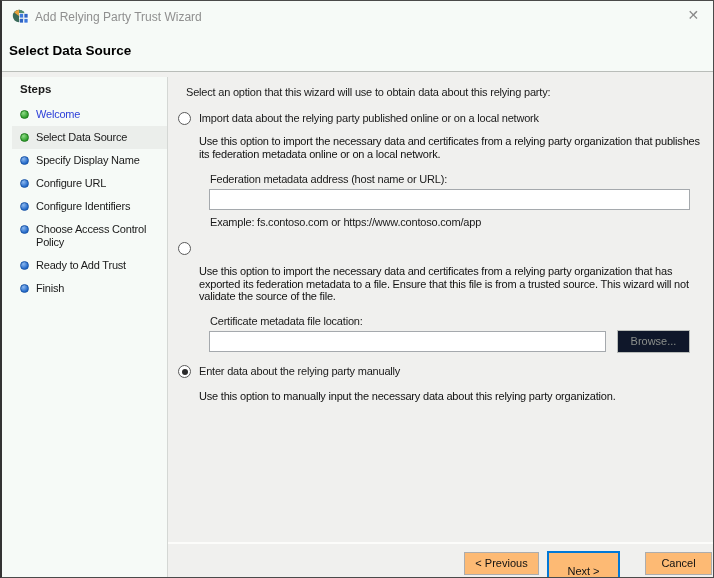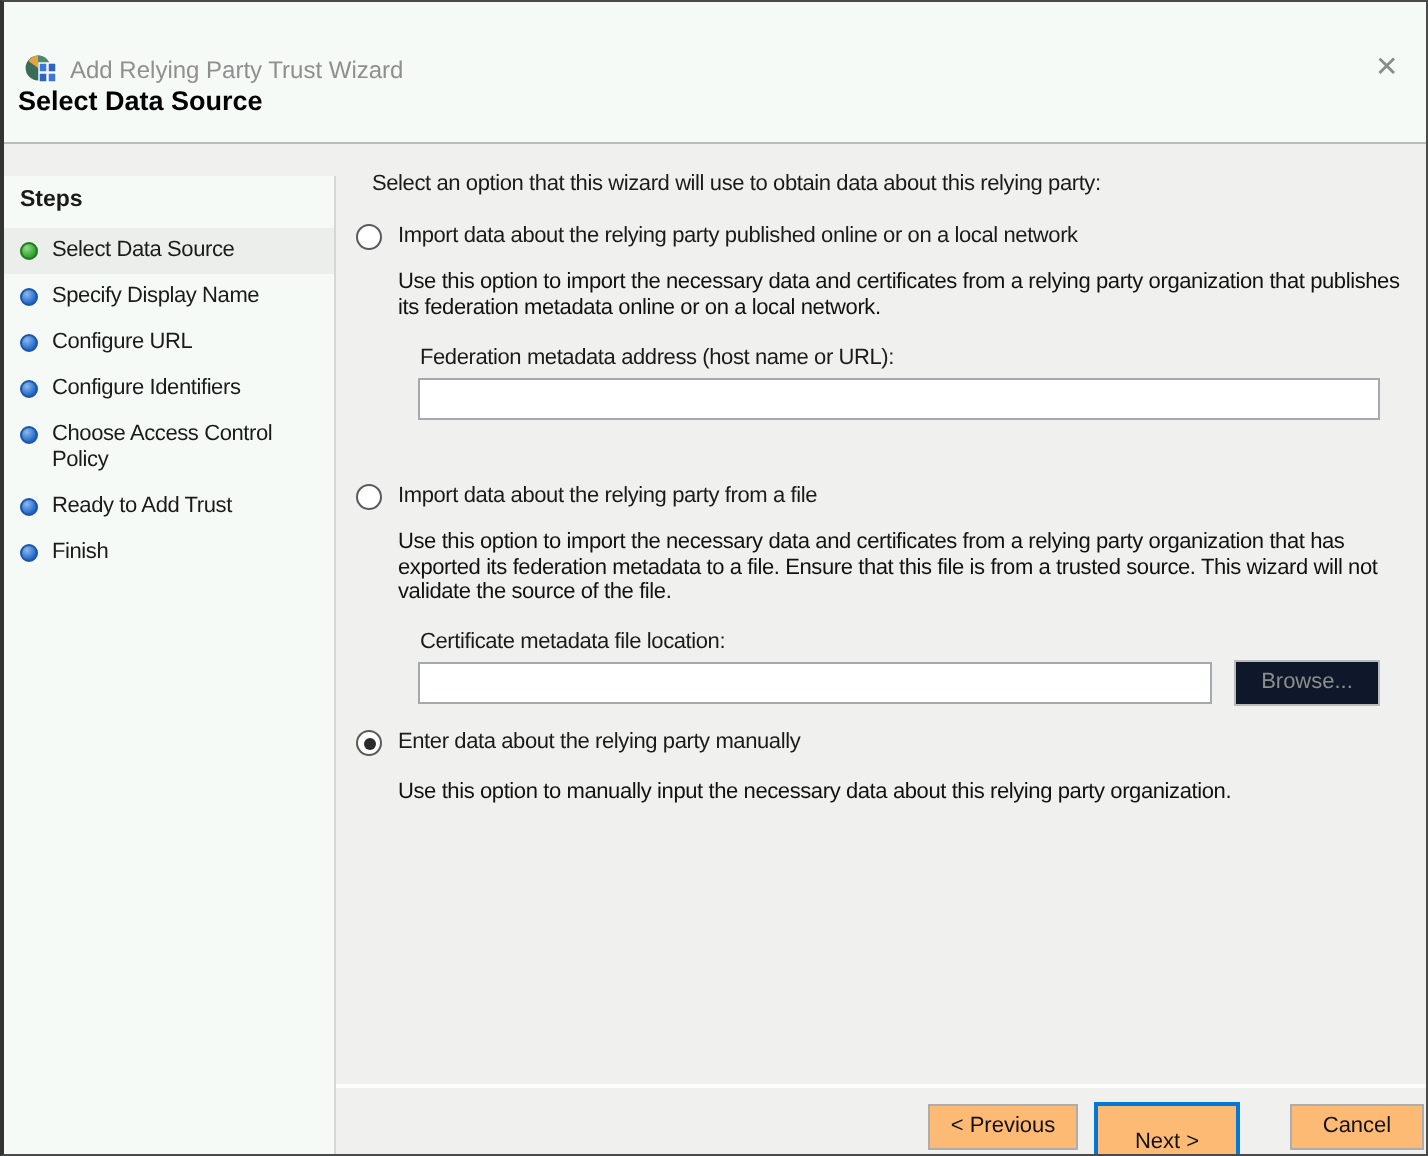--- a/index.html
+++ b/index.html
@@ -8,33 +8,33 @@
 
   .window {
     position:relative; width:714px; height:578px;
     background:#f0f0ee; overflow:hidden;
     border:1px solid #4a4a4a; border-left:2px solid #333;
     font-size:11px; color:#1a1a1a; letter-spacing:-0.2px;
   }
 
   
   .top-band { position:absolute; left:0; top:0; right:0; height:70px; background:#f6faf7; }
-  .titlebar { position:absolute; left:0; top:18px; right:0; height:30px; }
+  .titlebar { position:absolute; left:0; top:0; right:0; height:30px; }
   .app-icon { position:absolute; left:10px; top:7px; width:17px; height:17px; }
   .title-text { position:absolute; left:33px; top:9px; font-size:12px; color:#8f8f8f; letter-spacing:0; }
   .close-btn { position:absolute; right:14px; top:6px; font-size:14px; color:#8a8a8a; cursor:default; line-height:16px; }
   .page-heading { position:absolute; left:7px; top:42px; font-size:13.5px; font-weight:bold; color:#000; letter-spacing:0; }
 
   
   .body-band { position:absolute; left:0; top:70px; right:0; bottom:0; border-top:1px solid #b9bdb9; }
 
   
   .sidebar {
-    position:absolute; left:0; top:16px; bottom:0; width:166px;
-    background:#f6faf7; border-right:1px solid #d4d7d4;
+    position:absolute; left:0; top:5px; bottom:0; width:166px;
+    background:#f6faf7; border-right:1px solid #d4d7d4;padding-left:10px;
   }
   .sidebar-title { font-weight:bold; font-size:11.5px; padding:6px 0 8px 8px; letter-spacing:0; }
   .step-row { display:flex; align-items:flex-start; padding:5px 0 5px 8px; }
   .step-row.current { background:#ebeeeb; }
   .bullet { width:9px; height:9px; border-radius:50%; margin:2px 7px 0 0; flex:0 0 9px; }
   .bullet.done { background:radial-gradient(circle at 35% 30%, #8fdc87, #2f9e2c 70%); border:1px solid #1e7a1b; }
   .bullet.todo { background:radial-gradient(circle at 35% 30%, #8cb8ef, #2268c8 70%); border:1px solid #1a55a8; }
   .step-label { width:132px; line-height:13px; }
   .step-row.visited .step-label { color:#2e41d9; }
 
@@ -84,20 +84,24 @@
       <span class="close-btn">✕</span>
     </div>
     <div class="page-heading">Select Data Source</div>
   </div>
 
   <div class="body-band">
 
     <div class="sidebar">
       <div class="sidebar-title">Steps</div>
 
+      <div class="step-row visited">
+        <span class="bullet done"></span>
+        <span class="step-label">Welcome</span>
+      </div>
       <div class="step-row current">
         <span class="bullet done"></span>
         <span class="step-label">Select Data Source</span>
       </div>
       <div class="step-row">
         <span class="bullet todo"></span>
         <span class="step-label">Specify Display Name</span>
       </div>
       <div class="step-row">
         <span class="bullet todo"></span>
@@ -123,23 +127,23 @@
 
     <div class="content">
 
       <div class="abs" style="left:18px; top:14px;">Select an option that this wizard will use to obtain data about this relying party:</div>
 
       <div class="abs radio" style="left:10px; top:40px;"></div>
       <div class="abs opt-label" style="left:31px; top:40px;">Import data about the relying party published online or on a local network</div>
       <div class="abs opt-desc" style="left:31px; top:63px; width:508px;">Use this option to import the necessary data and certificates from a relying party organization that publishes its federation metadata online or on a local network.</div>
       <div class="abs" style="left:42px; top:101px;">Federation metadata address (host name or URL):</div>
       <input class="txt-input" style="left: 41px; top: 117px; width: 481px;" value="">
+      <div class="abs" style="left:42px; top:144px;">Example: fs.contoso.com or https://www.contoso.com/app</div>
 
       <div class="abs radio" style="left:10px; top:170px;"></div>
-      <div class="abs opt-label" style="left:31px; top:170px;">Import data about the relying party from a file</div>
       <div class="abs opt-desc" style="left:31px; top:193px; width:508px;">Use this option to import the necessary data and certificates from a relying party organization that has exported its federation metadata to a file. Ensure that this file is from a trusted source.  This wizard will not validate the source of the file.</div>
       <div class="abs" style="left:42px; top:243px;">Certificate metadata file location:</div>
       <input class="txt-input" style="left: 41px; top: 259px; width: 397px;" value="">
       <button class="btn disabled" style="left:449px; top:258px; width:73px;" aria-disabled="true">Browse...</button>
 
       <div class="abs radio selected" style="left:10px; top:293px;">
           <span class="dot"></span>
         </div>
       <div class="abs opt-label" style="left:31px; top:293px;">Enter data about the relying party manually</div>
       <div class="abs opt-desc" style="left:31px; top:318px; width:508px;">Use this option to manually input the necessary data about this relying party organization.</div>

